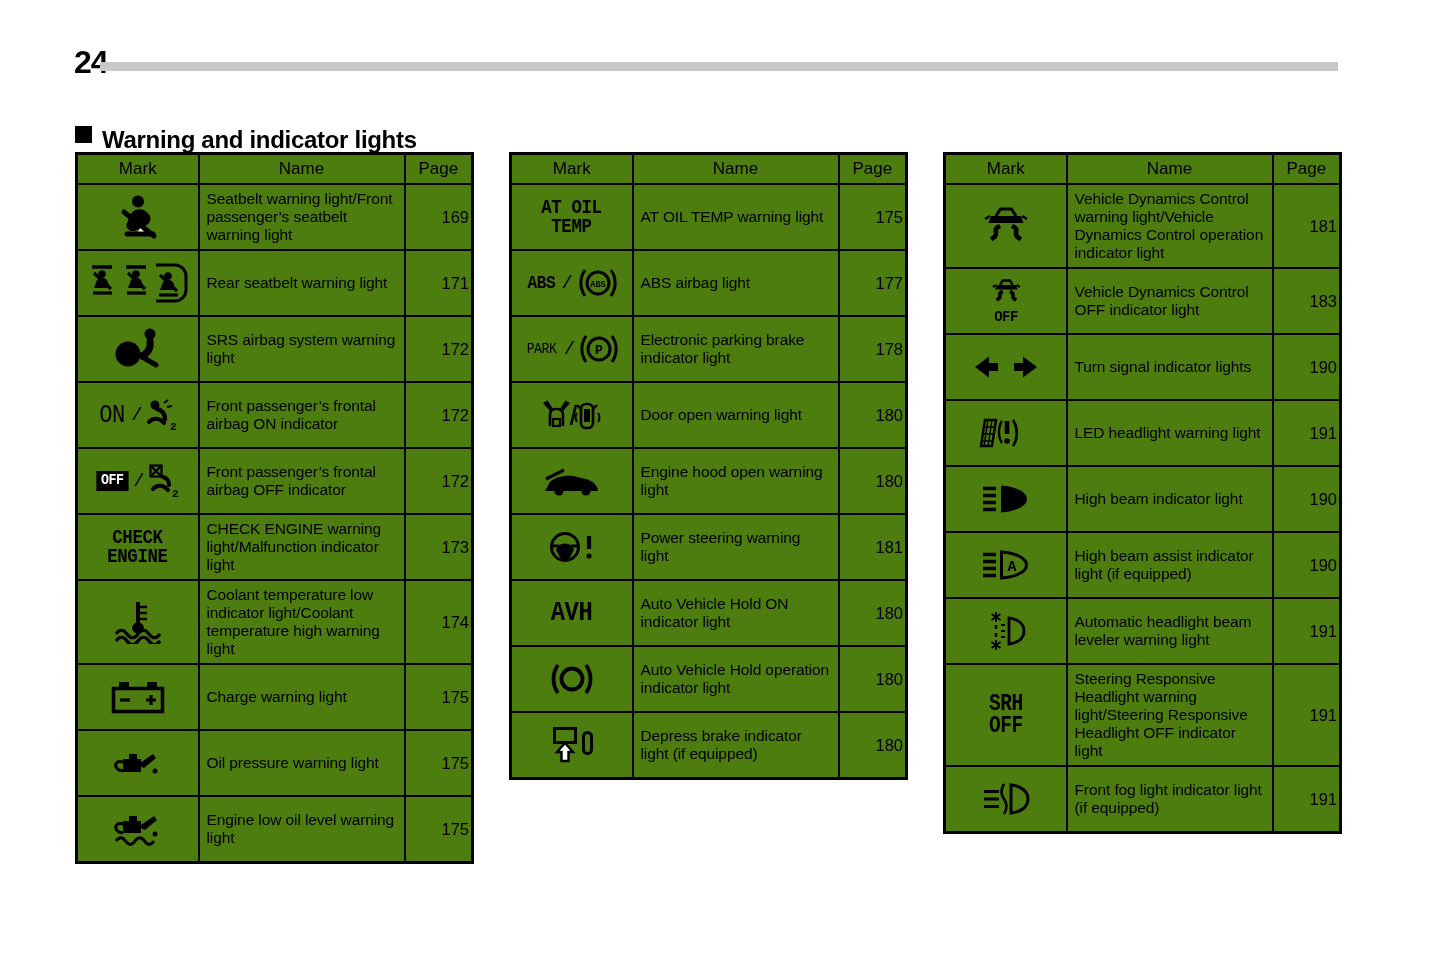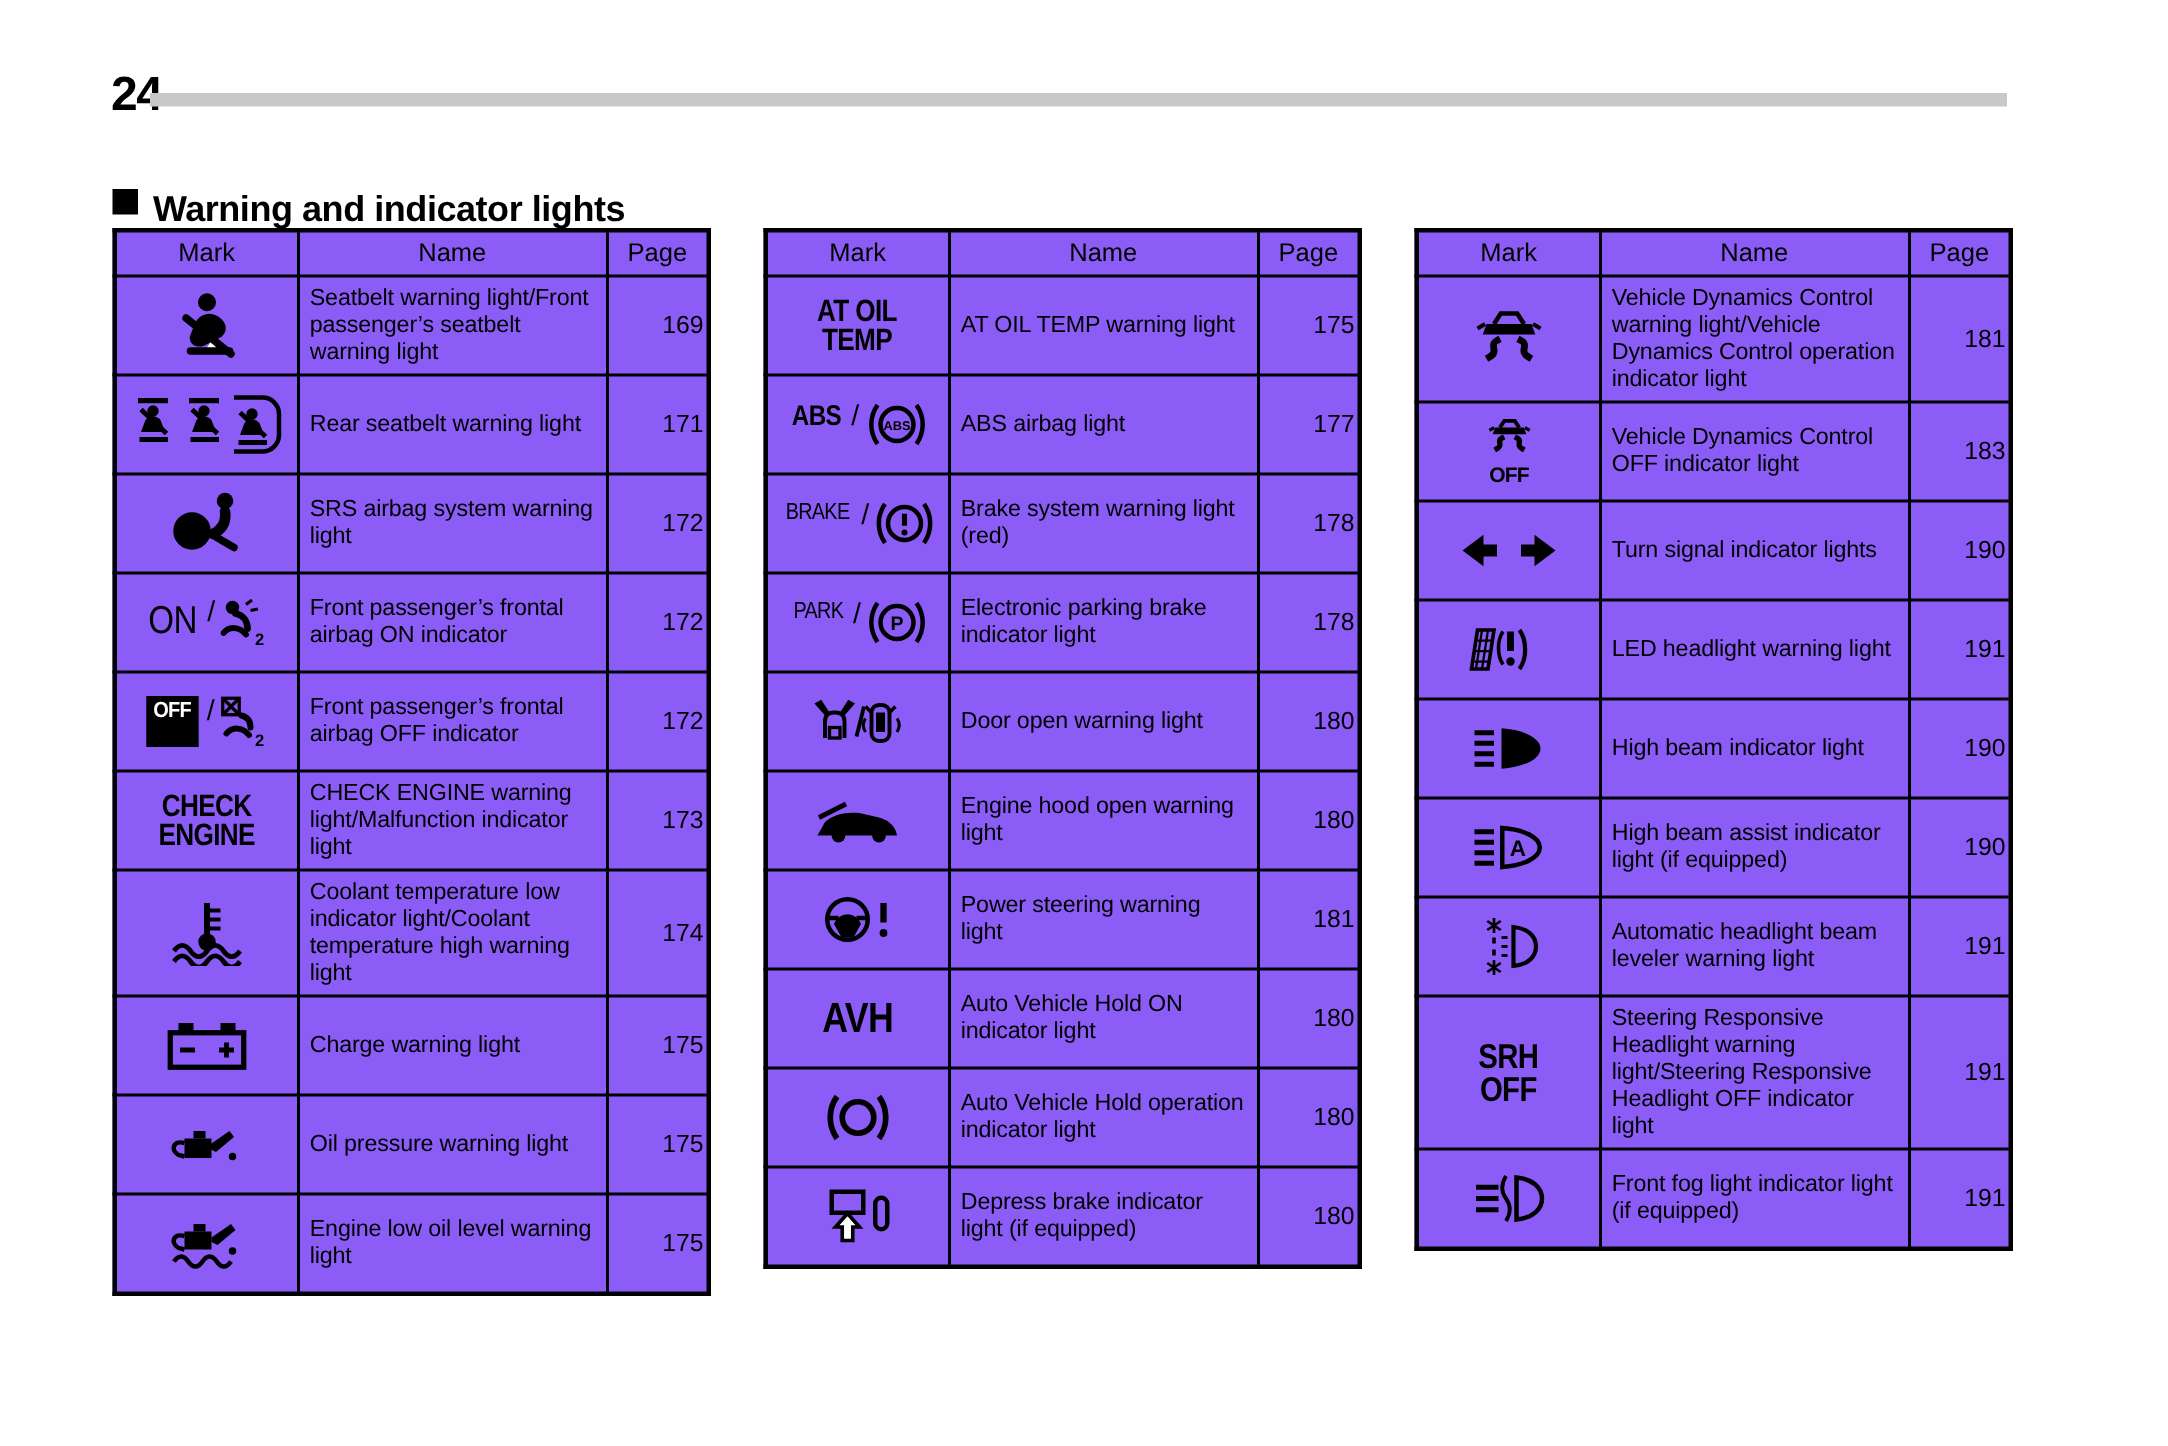--- a/index.html
+++ b/index.html
@@ -7,28 +7,28 @@
   .page{position:absolute;inset:0;background:#fff;overflow:hidden;}
 
   .pagenum{position:absolute;left:74px;top:44px;font-size:32px;font-weight:bold;letter-spacing:-1px;}
   .header-rule{position:absolute;left:100px;top:62px;width:1238px;height:9px;background:#c8c8c8;}
 
   .section-title{position:absolute;left:75px;top:110px;display:flex;align-items:flex-start;font-size:24px;font-weight:bold;letter-spacing:-0.3px;}
   .section-marker{width:17px;height:17px;background:#000;display:inline-block;margin-right:10px;}
 
   .tables-row{position:absolute;left:75px;top:152px;display:flex;gap:35px;align-items:flex-start;}
 
-  table.wtab{border-collapse:collapse;table-layout:fixed;width:396px;border:3px solid #000;background:#8b5cf6;}
+  table.wtab{border-collapse:collapse;table-layout:fixed;width:396px;border:3px solid #000;background:#4d7c0f;}
   table.wtab th, table.wtab td{border:2px solid #000;}
   table.wtab th{font-weight:normal;font-size:17px;height:26px;text-align:center;padding:1px 2px;}
   td.markcell{text-align:center;vertical-align:middle;height:58px;padding:3px 2px;}
   td.namecell{font-size:15.5px;line-height:18px;padding:5px 7px;vertical-align:middle;letter-spacing:-0.1px;}
   td.pagecell{text-align:center;vertical-align:middle;font-size:16.5px;padding-left:35px;}
 
-  .markwrap{display:flex;justify-content:center;gap:3px;}
+  .markwrap{display:flex;align-items:center;justify-content:center;gap:3px;font-family:Liberation Mono, monospace;}
   .markwrap svg{display:block;}
   .mk{display:inline-block;font-weight:bold;white-space:pre-line;letter-spacing:-0.5px;transform:scaleX(0.85);}
   .mk.on{font-weight:400;font-size:26px;}
   .mk.xl{font-size:28px;line-height:26px;}
   .mk.lg{font-size:20.5px;line-height:19.5px;}
   .mk.lg2{font-size:23px;line-height:22px;}
   .mk.md{font-size:19px;}
   .mk.sm{font-weight:400;font-size:15.5px;}
   .mk.sep{font-weight:400;font-size:19px;transform:none;letter-spacing:0;margin:0 1px;}
   .off-badge{display:inline-block;background:#000;color:#fff;font-weight:bold;font-size:14.5px;line-height:1.2;padding:1.5px 5px;letter-spacing:-0.5px;transform:scaleX(0.92);}
@@ -280,39 +280,20 @@
                   </svg>
                 </span>
               </span>
             </td>
             <td class="namecell">ABS airbag light</td>
             <td class="pagecell">177</td>
           </tr>
           <tr>
             <td class="markcell">
               <span class="markwrap">
-                <span class="mk sm">BRAKE</span>
-                <span class="mk sep">/</span>
-                <span>
-                  <svg width="40" height="32" viewBox="0 0 40 32">
-                    <path d="M7 3C1.5 11 1.5 21 7 29" stroke="#000" stroke-width="3" fill="none"></path>
-                    <path d="M33 3c5.5 8 5.5 18 0 26" stroke="#000" stroke-width="3" fill="none"></path>
-                    <circle cx="20" cy="16" r="11" fill="none" stroke="#000" stroke-width="3"></circle>
-                    <path d="M20 9.5v8" stroke="#000" stroke-width="3.4"></path>
-                    <circle cx="20" cy="22" r="2" fill="#000"></circle>
-                  </svg>
-                </span>
-              </span>
-            </td>
-            <td class="namecell">Brake system warning light (red)</td>
-            <td class="pagecell">178</td>
-          </tr>
-          <tr>
-            <td class="markcell">
-              <span class="markwrap">
                 <span class="mk sm">PARK</span>
                 <span class="mk sep">/</span>
                 <span>
                   <svg width="40" height="32" viewBox="0 0 40 32">
                     <path d="M7 3C1.5 11 1.5 21 7 29" stroke="#000" stroke-width="3" fill="none"></path>
                     <path d="M33 3c5.5 8 5.5 18 0 26" stroke="#000" stroke-width="3" fill="none"></path>
                     <circle cx="20" cy="16" r="11" fill="none" stroke="#000" stroke-width="3"></circle>
                     <text x="20" y="21" text-anchor="middle" font-size="13" font-weight="bold" fill="#000">P</text>
                   </svg>
                 </span>

